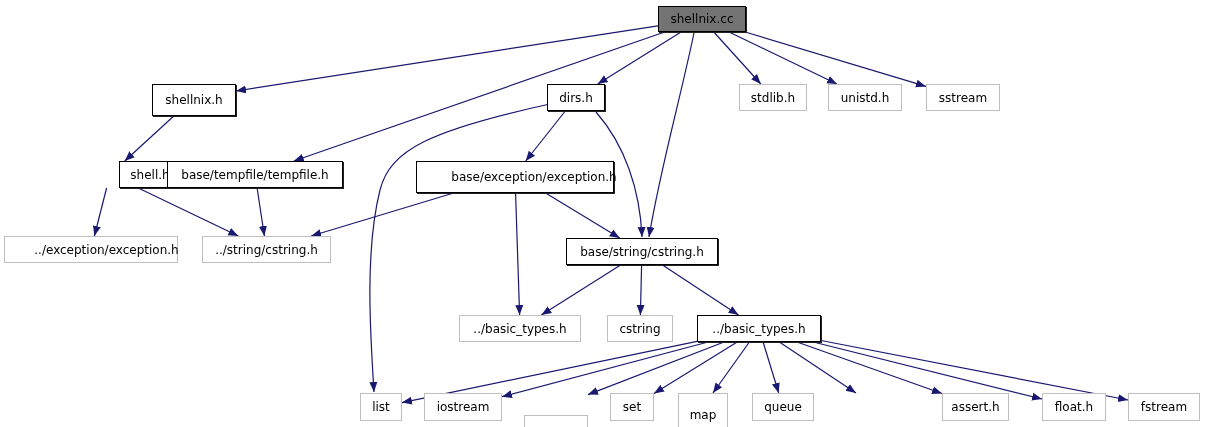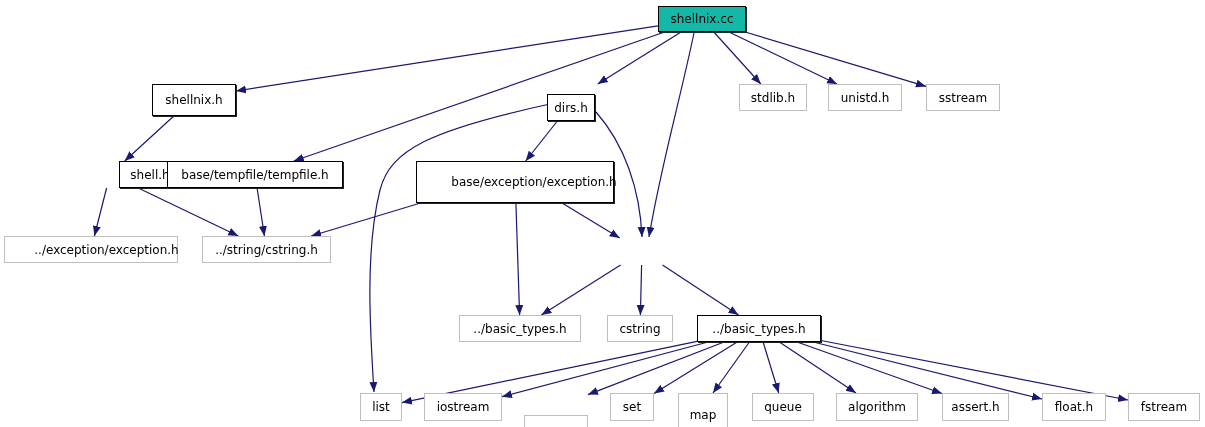--- a/index.html
+++ b/index.html
@@ -3,21 +3,21 @@
 <meta charset="utf-8">
 <style>
   html, body { margin: 0; padding: 0; background: #ffffff; }
   body { width: 1205px; height: 427px; position: relative; overflow: hidden;
          font-family: "DejaVu Sans", sans-serif; }
   #graph { position: absolute; left: 0; top: 0; width: 1205px; height: 427px; }
   .node { position: absolute; box-sizing: border-box; display: flex; align-items: center;
           justify-content: center; font-size: 12px; color: #000; white-space: nowrap;
           background: #ffffff; }
   .node.local { border: 1px solid #000; box-shadow: 1px 1px 0 #222; }
-  .node.root  { border: 1px solid #000; background: #14b8a6; box-shadow: 1px 1px 0 #222; }
+  .node.root  { border: 1px solid #000; background: #737373; box-shadow: 1px 1px 0 #222; }
   .node.sys   { border: 1px solid #bfbfbf; }
   svg { position: absolute; left: 0; top: 0; }
 </style>
 </head>
 <body>
 
 <div id="graph">
   <svg id="edges" width="1205" height="427">
     <defs>
       <marker id="arrow" viewBox="0 0 10 10" refX="10" refY="5" markerWidth="10" markerHeight="10" markerUnits="userSpaceOnUse" orient="auto">
@@ -54,46 +54,49 @@
       <path d="M 797.0 342.0 L 942.0 393.5" fill="none" stroke="#191970" stroke-width="1.2" marker-end="url(#arrow)"></path>
       <path d="M 813.2 342.0 L 1042.0 399.0" fill="none" stroke="#191970" stroke-width="1.2" marker-end="url(#arrow)"></path>
       <path d="M 821.0 340.5 L 1128.0 400.0" fill="none" stroke="#191970" stroke-width="1.2" marker-end="url(#arrow)"></path>
     </svg>
 <div class="node root" style="left: 658px; top: 6px; width: 88px; height: 26px;">
       <span>shellnix.cc</span>
     </div>
     <div class="node local" style="left: 152px; top: 84px; width: 84px; height: 32px;">
       <span>shellnix.h</span>
     </div>
-    <div class="node local" style="left: 547px; top: 84px; width: 48px; height: 27px; margin-top: 10px;">
+    <div class="node local" style="left: 547px; top: 84px; width: 58px; height: 27px;">
       <span>dirs.h</span>
     </div>
     <div class="node sys" style="left: 739px; top: 84px; width: 68px; height: 27px;">
       <span>stdlib.h</span>
     </div>
     <div class="node sys" style="left: 828px; top: 84px; width: 74px; height: 27px;">
       <span>unistd.h</span>
     </div>
     <div class="node sys" style="left: 926px; top: 84px; width: 74px; height: 27px;">
       <span>sstream</span>
     </div>
     <div class="node local" style="left: 79px; top: 161px; width: 62px; height: 27px; margin-left: 40px;">
       <span>shell.h</span>
     </div>
     <div class="node local" style="left: 167px; top: 161px; width: 176px; height: 27px;">
       <span>base/tempfile/tempfile.h</span>
     </div>
-    <div class="node local" style="left: 416px; top: 161px; width: 198px; height: 42px; padding-left: 38px;">
+    <div class="node local" style="left: 416px; top: 161px; width: 198px; height: 32px; padding-left: 38px;">
       <span>base/exception/exception.h</span>
     </div>
     <div class="node sys" style="left: 4px; top: 236px; width: 174px; height: 27px; padding-left: 31px;">
       <span>../exception/exception.h</span>
     </div>
     <div class="node sys" style="left: 202px; top: 236px; width: 129px; height: 27px;">
       <span>../string/cstring.h</span>
+    </div>
+    <div class="node local" style="left: 566px; top: 238px; width: 152px; height: 27px;">
+      <span>base/string/cstring.h</span>
     </div>
     <div class="node sys" style="left: 459px; top: 315px; width: 122px; height: 27px;">
       <span>../basic_types.h</span>
     </div>
     <div class="node sys" style="left: 607px; top: 315px; width: 66px; height: 27px;">
       <span>cstring</span>
     </div>
     <div class="node local" style="left: 697px; top: 315px; width: 124px; height: 27px;">
       <span>../basic_types.h</span>
     </div>
@@ -108,23 +111,20 @@
     </div>
     <div class="node sys" style="left: 610px; top: 393px; width: 44px; height: 28px;">
       <span>set</span>
     </div>
     <div class="node sys" style="left: 678px; top: 393px; width: 50px; height: 44px;">
       <span>map</span>
     </div>
     <div class="node sys" style="left: 752px; top: 393px; width: 62px; height: 28px;">
       <span>queue</span>
     </div>
-    <div class="node sys" style="left: 836px; top: 393px; width: 82px; height: 28px;">
-      <span>algorithm</span>
-    </div>
     <div class="node sys" style="left: 942px; top: 393px; width: 67px; height: 28px;">
       <span>assert.h</span>
     </div>
     <div class="node sys" style="left: 1042px; top: 393px; width: 64px; height: 28px;">
       <span>float.h</span>
     </div>
     <div class="node sys" style="left: 1128px; top: 393px; width: 72px; height: 28px;">
       <span>fstream</span>
     </div>
   </div>

